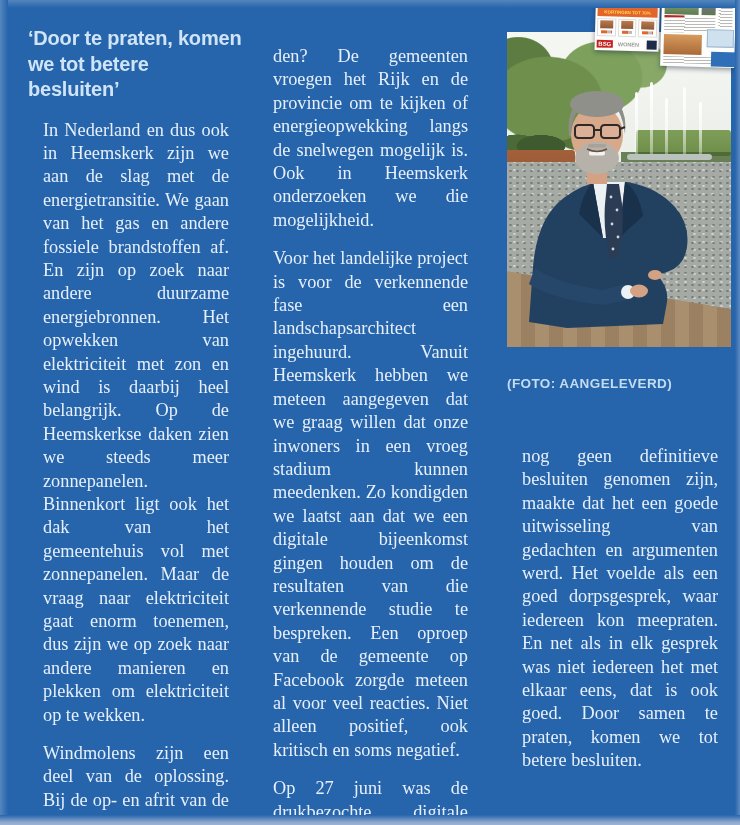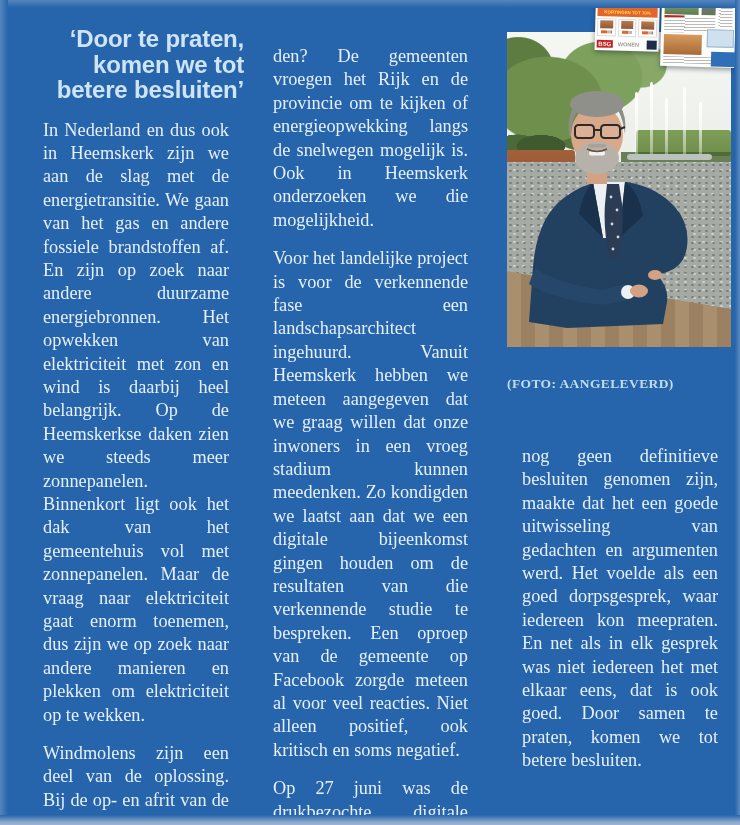--- a/index.html
+++ b/index.html
@@ -13,31 +13,31 @@
   .edge{position:absolute;pointer-events:none;}
   .edge-top{left:0;top:0;right:0;height:8px;background:linear-gradient(#5486bd,#2665ab);}
   .edge-left{left:0;top:0;bottom:0;width:8px;background:linear-gradient(90deg,#5486bd,#2665ab);}
   .edge-right{right:0;top:0;bottom:0;width:5px;background:linear-gradient(270deg,#5e8bc1,#2665ab);}
   .edge-bottom{left:0;right:0;bottom:0;height:10px;background:linear-gradient(#2665ab,#8ba7ce 70%,#9db4d6);}
 
   .col{position:absolute;color:#e7effa;font-size:18.3px;line-height:23.4px;text-align:justify;}
   .col p{margin:15px;}
   .headline{
     font-family:"Liberation Sans",sans-serif;font-weight:bold;
-    color:#cfe4f6;font-size:24px;line-height:25.5px;letter-spacing:-0.2px;
-    margin:0 0 16px 0;text-align:right;
+    color:#cfe4f6;font-size:20px;line-height:25.5px;letter-spacing:-0.2px;
+    margin:0 0 16px 0;text-align:left;
   }
   .col1{left:28px;top:26px;width:216px;}
   .col2{left:258px;top:30px;width:225px;}
   .col3{left:507px;top:430px;width:226px;}
   .signature{margin-top:23px !important;text-align:left;}
 
   .caption{
     position:absolute;left:507px;top:376px;width:226px;
-    font-family:Liberation Serif, serif;font-weight:bold;
+    font-family:Liberation Sans, sans-serif;font-weight:bold;
     color:#c3dcf2;font-size:13.5px;letter-spacing:0.4px;
   }
 
   
   .photo{position:absolute;left:507px;top:32px;width:224px;height:315px;overflow:hidden;background:#eef0ec;}
   .photo *{position:absolute;}
   .sky{inset:0;background:linear-gradient(#f5f7f3,#e7ebe3 60%);}
   .trees{left:0;top:0;width:224px;height:150px;
     background:
       radial-gradient(90px 70px at 18% 45%,#6f8f4d 0 60%,rgba(111,143,77,0) 62%),

